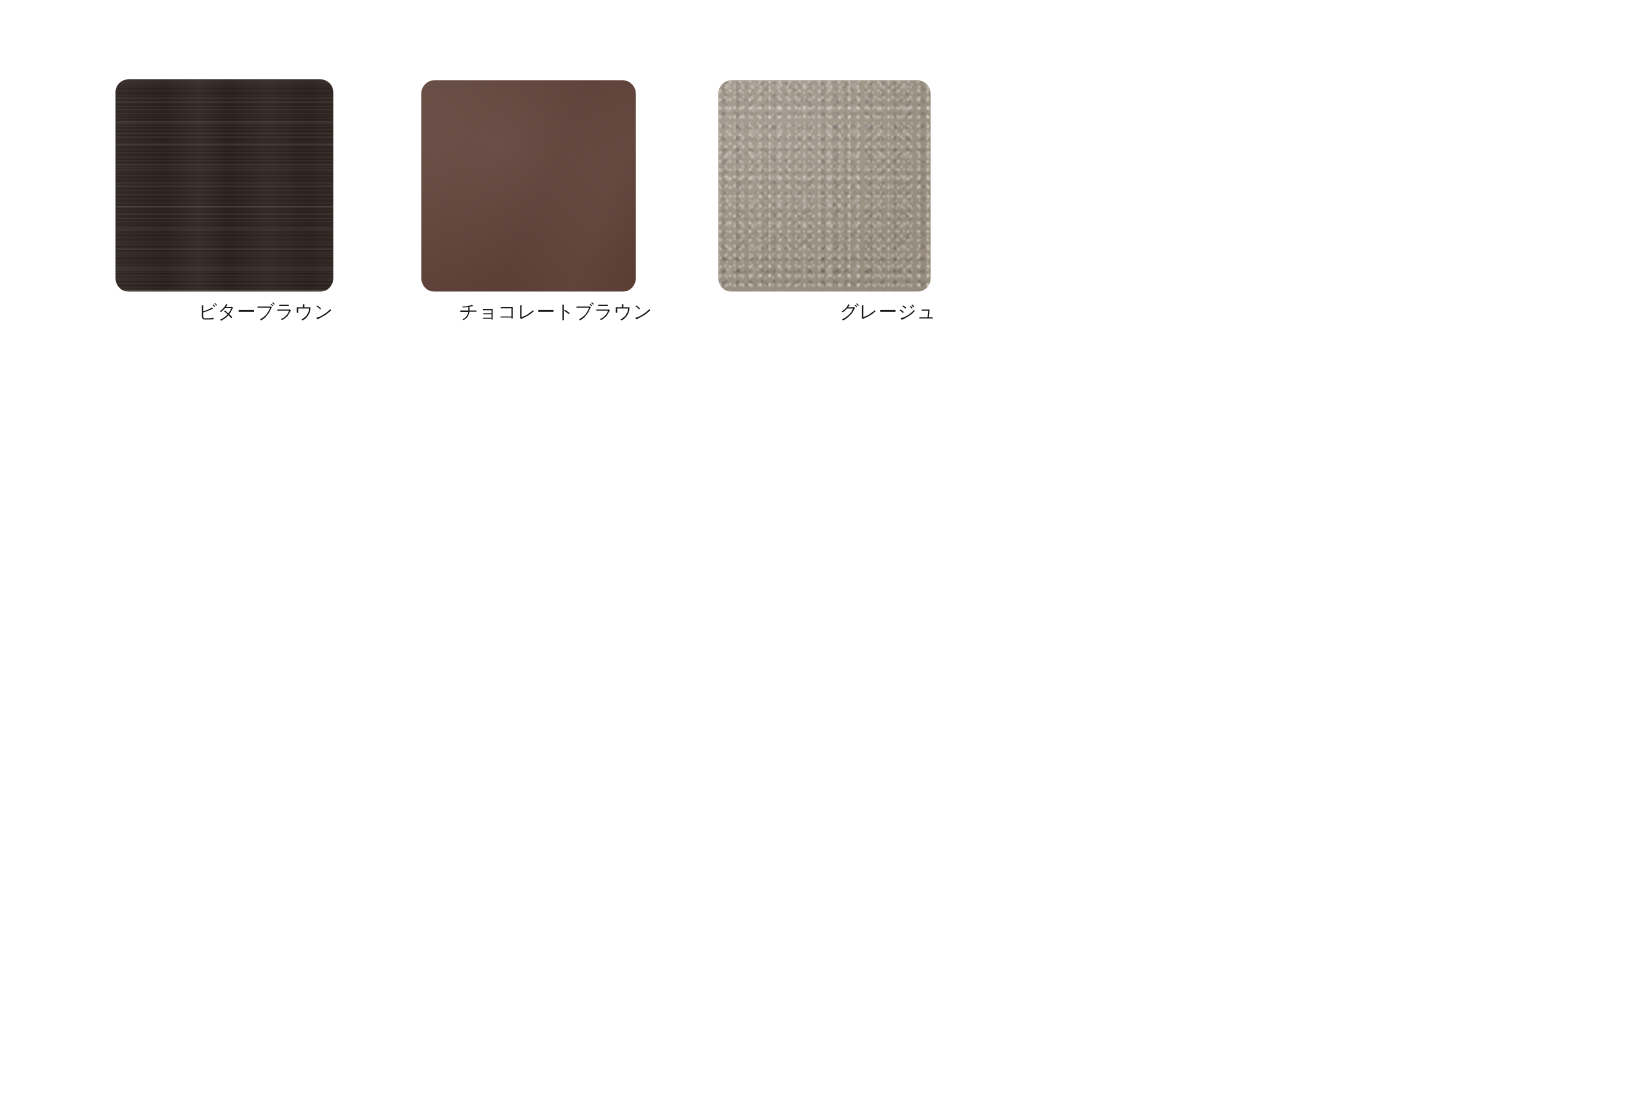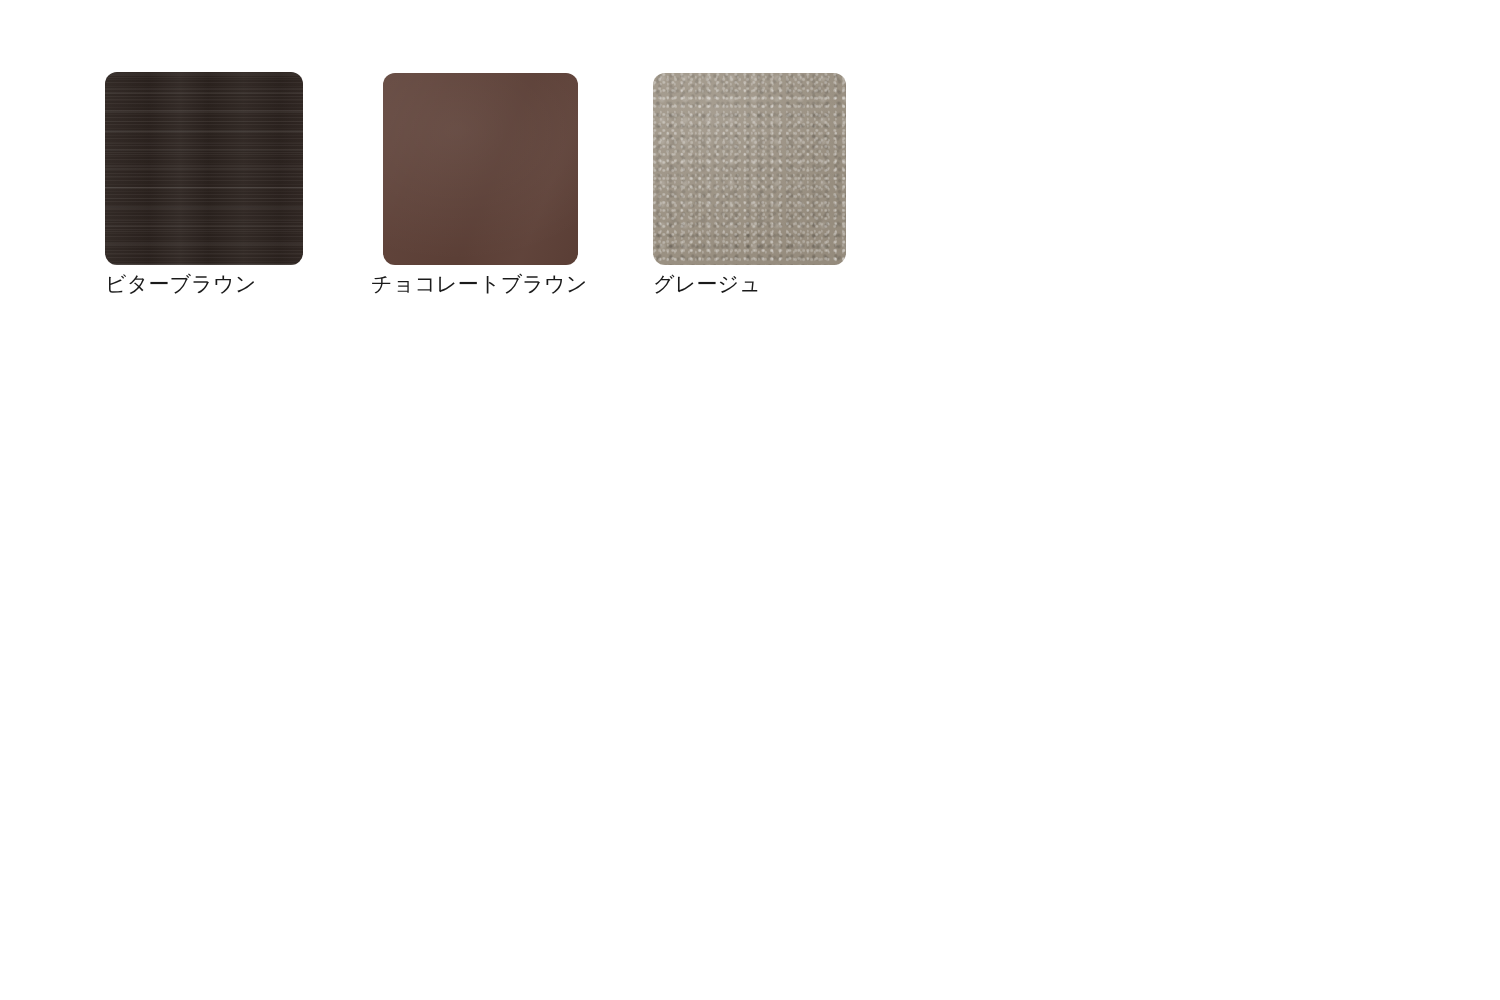--- a/index.html
+++ b/index.html
@@ -127,22 +127,22 @@
       radial-gradient(circle at 40% 25%, rgba(255,255,255,0.14) 1.4px, rgba(255,255,255,0) 4.2px),
       radial-gradient(circle at 72% 66%, rgba(0,0,0,0.07) 1.6px, rgba(0,0,0,0) 4.8px),
       radial-gradient(ellipse 130% 120% at 30% 22%, rgba(255,255,255,0.10) 0%, rgba(255,255,255,0) 58%),
       linear-gradient(135deg, rgba(255,255,255,0.05) 0%, rgba(0,0,0,0.035) 100%);
     background-size: 23px 21px, 29px 26px, 100% 100%, 100% 100%;
   }
 
   .swatch-label {
     margin-top: 8px;
     width: 198px;
-    text-align: left;
-    font-size: 21px;
+    text-align: right;
+    font-size: 17px;
     line-height: 22px;
     color: #1a1a1a;
     letter-spacing: 0.2px;
     white-space: nowrap;
   }
   .swatch-label.wide {
     margin-left: -12px;
     width: 222px;
   }
 </style>

